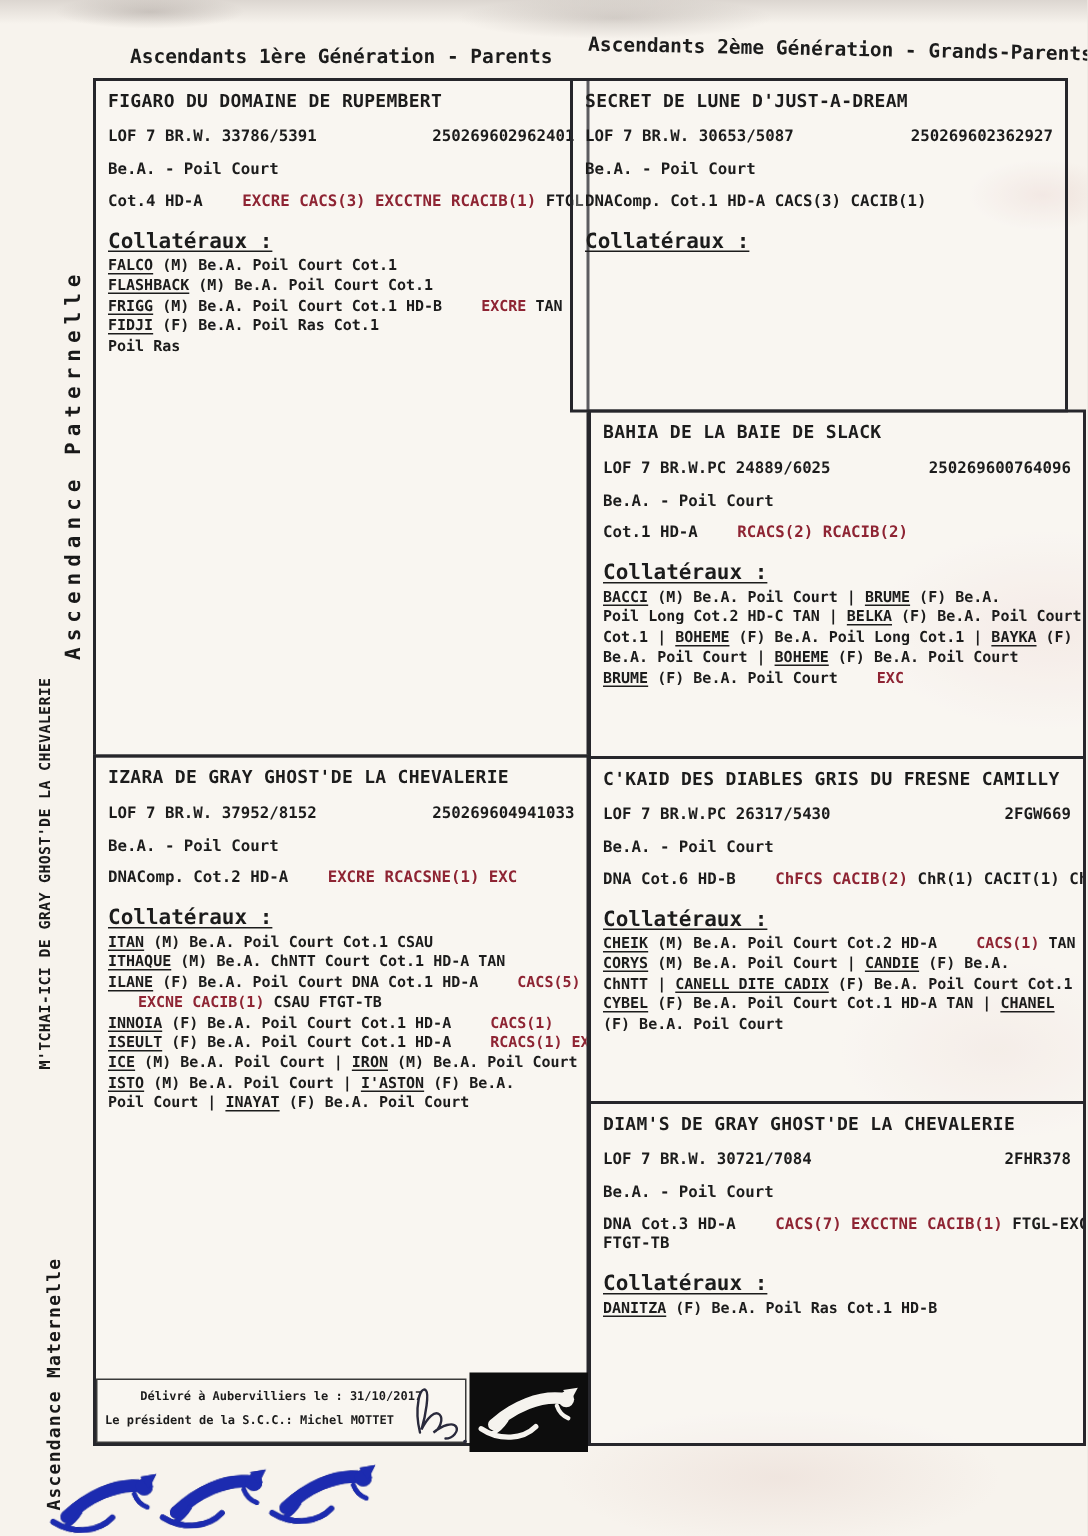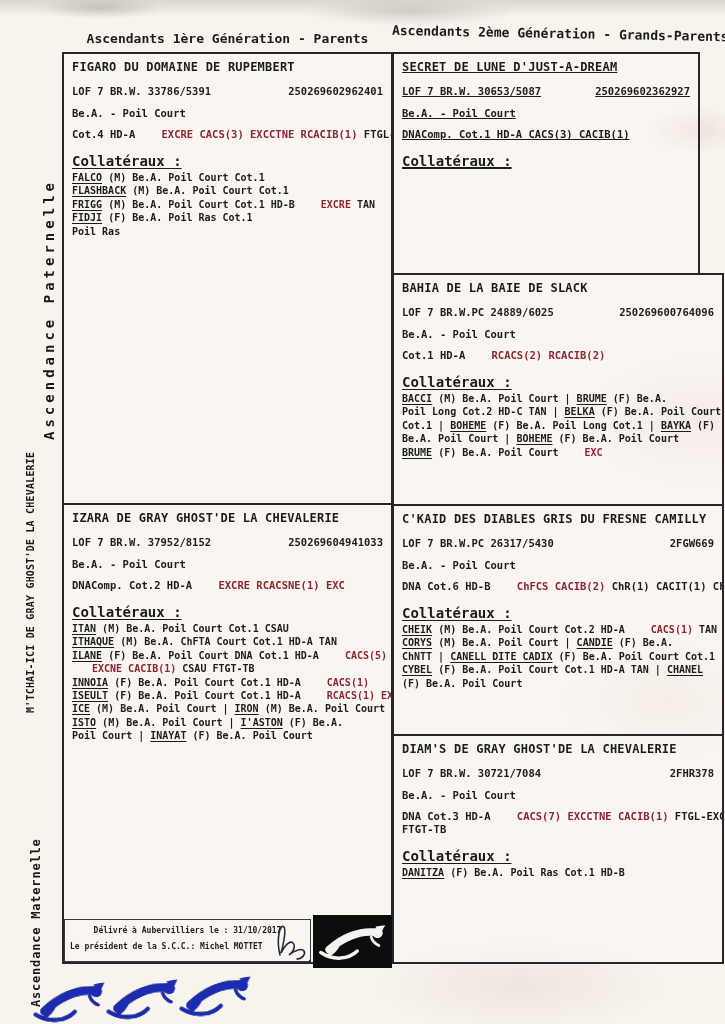--- a/index.html
+++ b/index.html
@@ -21,21 +21,21 @@
   .h2{left:392px;top:26px;width:333px;transform:rotate(1.1deg);}
   .vlabel{position:absolute;writing-mode:vertical-rl;transform:rotate(180deg);
     font-weight:bold;white-space:nowrap;color:#191919;}
   .v-pat{left:41px;top:55px;height:385px;font-size:14px;letter-spacing:4px;}
   .v-dog{left:25px;top:295px;height:418px;font-size:10px;letter-spacing:0.2px;}
   .v-mat{left:29px;top:735px;height:272px;font-size:12px;letter-spacing:0.8px;}
   .cell{position:absolute;border:2px solid #26262b;box-sizing:border-box;
     padding:6px 8px;overflow:hidden;font-weight:bold;background:rgba(255,255,255,.25);}
   .c0{left:62px;top:52px;width:331px;height:453px;}
   .c1{left:62px;top:503px;width:331px;height:461px;}
-  .c2{left:392px;top:52px;width:308px;height:223px;text-decoration:underline;}
+  .c2{left:380px;top:52px;width:332px;height:223px;}
   .c3{left:392px;top:273px;width:332px;height:233px;}
   .c4{left:392px;top:504px;width:332px;height:232px;}
   .c5{left:392px;top:734px;width:332px;height:230px;}
   .dog-name{font-size:12px;letter-spacing:.2px;white-space:nowrap;}
   .reg-row{display:flex;justify-content:space-between;margin-top:11px;font-size:10.5px;}
   .breed{margin-top:10px;font-size:10.5px;}
   .titles{margin-top:9px;font-size:10.5px;}
   .tline{line-height:13px;white-space:pre;}
   .coll{margin-top:12px;font-size:10px;}
   .coll-label{text-decoration:underline;text-underline-offset:2px;font-size:14px;margin-bottom:2px;}
@@ -105,21 +105,21 @@
         <span>LOF 7 BR.W. 37952/8152</span>
         <span class="chip">250269604941033</span>
       </div>
       <div class="breed">Be.A. - Poil Court</div>
       <div class="titles">
         <div class="tline"><span class="seg">DNAComp. Cot.2 HD-A </span><span class="seg red">EXCRE RCACSNE(1) EXC</span></div>
       </div>
       <div class="coll">
         <div class="coll-label">Collatéraux :</div>
         <div class="cline"><span class="seg uname">ITAN</span><span class="seg"> (M) Be.A. Poil Court Cot.1 CSAU</span></div>
-        <div class="cline"><span class="seg uname">ITHAQUE</span><span class="seg"> (M) Be.A. ChFTA Court Cot.1 HD-A TAN</span></div>
+        <div class="cline"><span class="seg uname">ITHAQUE</span><span class="seg"> (M) Be.A. ChNTT Court Cot.1 HD-A TAN</span></div>
         <div class="cline"><span class="seg uname">ILANE</span><span class="seg"> (F) Be.A. Poil Court DNA Cot.1 HD-A </span><span class="seg red">CACS(5)</span></div>
         <div class="cline"><span class="seg red">EXCNE CACIB(1)</span><span class="seg"> CSAU FTGT-TB</span></div>
         <div class="cline"><span class="seg uname">INNOIA</span><span class="seg"> (F) Be.A. Poil Court Cot.1 HD-A </span><span class="seg red">CACS(1)</span></div>
         <div class="cline"><span class="seg uname">ISEULT</span><span class="seg"> (F) Be.A. Poil Court Cot.1 HD-A </span><span class="seg red">RCACS(1) EXCNE</span></div>
         <div class="cline"><span class="seg uname">ICE</span><span class="seg"> (M) Be.A. Poil Court | </span><span class="seg uname">IRON</span><span class="seg"> (M) Be.A. Poil Court</span></div>
         <div class="cline"><span class="seg uname">ISTO</span><span class="seg"> (M) Be.A. Poil Court | </span><span class="seg uname">I'ASTON</span><span class="seg"> (F) Be.A.</span></div>
         <div class="cline"><span class="seg">Poil Court | </span><span class="seg uname">INAYAT</span><span class="seg"> (F) Be.A. Poil Court</span></div>
       </div>
     </div>
   <div class="cell c2">

